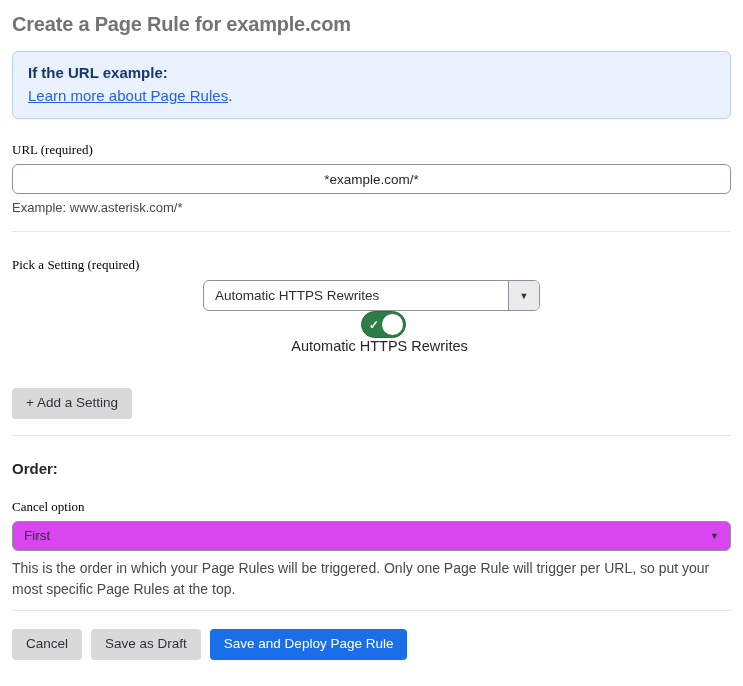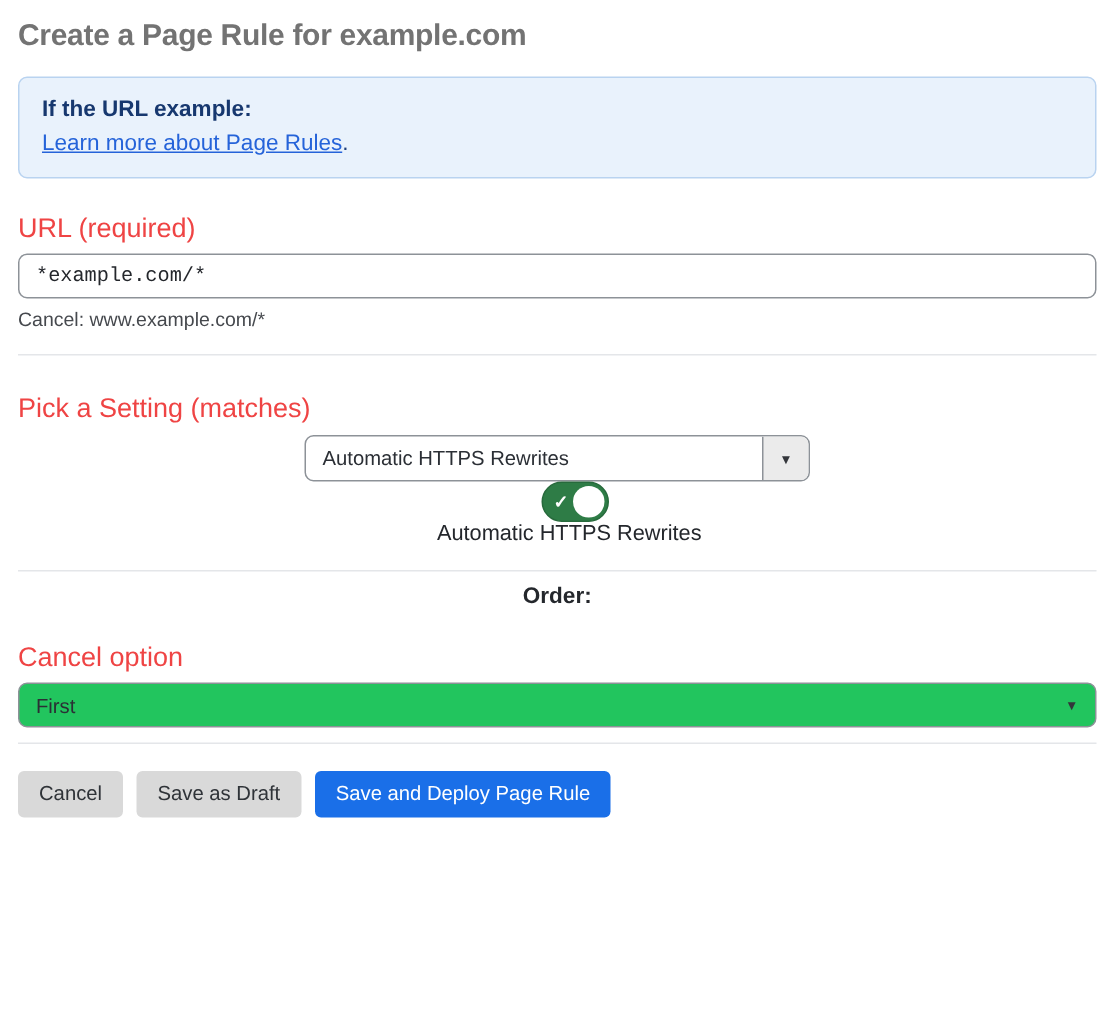--- a/index.html
+++ b/index.html
@@ -17,35 +17,36 @@
 
   .info-box{
     margin-top:15px;background:#e9f2fc;border:1px solid #b9d3f0;
     border-radius:6px;padding:9px 15px 11px 15px;
     color:#1e3f7d;font-size:15px;line-height:23px;box-sizing:border-box;
   }
   .info-heading{font-weight:700;color:#17386f;}
   .info-link{color:#2563d9;text-decoration:underline;cursor:pointer;text-align:center;}
   .info-link-suffix{color:#1e3f7d;}
 
-  .field-label{display:block;font-size:18px;color:#ef4444;}
+  .field-label{display:block;font-size:13px;color:#000000;font-family:Liberation Serif, serif;}
   .url-label{margin-top:23px;}
   .url-input{
     margin-top:6px;display:block;width:100%;height:30px;box-sizing:border-box;
     border:1px solid #8d9298;border-radius:6px;padding:12px 11px;
     font-size:13.5px;color:#24272c;background:#fff;outline:none;
-    font-family:Liberation Mono, monospace;
+    font-family:Liberation Sans, sans-serif;
+    text-align:center;
   }
   .url-helper{margin-top:6px;font-size:13px;color:#46494e;}
 
   .divider{border:none;border-top:1px solid #e4e6e9;margin:16px 0 0 0;}
   .divider-b{border:none;border-top:1px solid #e4e6e9;margin:10px 0 0 0;}
 
   .section-heading{font-size:15px;font-weight:700;margin:19px 0 0 0;color:#24272c;}
-  .order-heading{margin-top:8px;text-align:center;}
+  .order-heading{margin-top:24px;}
 
   .picker-label{margin-top:25px;}
   .picker-row{margin-top:7px;display:flex;align-items:center;flex-direction:column;}
   .picker{
     width:337px;height:31px;display:flex;box-sizing:border-box;
     border:1px solid #8d9298;border-radius:6px;background:#fff;overflow:hidden;
     cursor:pointer;
   }
   .picker-value{flex:1;display:flex;align-items:center;padding-left:11px;font-size:13.5px;color:#2b2f35;}
   .picker-arrow{
@@ -73,21 +74,21 @@
     border:none;border-radius:4px;padding:8px 14px;font-size:13.5px;
     font-family:"Liberation Sans", sans-serif;cursor:pointer;line-height:1.1;
   }
   .btn-gray{background:#d9d9d9;color:#2f3338;}
   .btn-blue{background:#1a6fe8;color:#ffffff;}
   .add-setting-btn{margin-top:34px;display:inline-block;}
 
   .select-label{margin-top:22px;}
   .order-select{
     margin-top:6px;height:30px;box-sizing:border-box;
-    border:1px solid #8d9298;border-radius:6px;background:#22c55e;
+    border:1px solid #8d9298;border-radius:6px;background:#d946ef;
     display:flex;align-items:center;justify-content:space-between;
     padding:0 11px;font-size:13.5px;color:#2b2f35;cursor:pointer;
   }
   .select-arrow{font-size:9px;color:#33363b;}
 
   .order-helper{margin-top:7px;font-size:14px;line-height:21px;color:#46494e;}
 
   .actions{margin-top:18px;display:flex;gap:9px;align-items:center;}
 </style>
 </head>
@@ -99,51 +100,53 @@
 
   <div class="info-box">
     <div class="info-heading">If the URL example:</div>
     <div>
       <a class="info-link">Learn more about Page Rules</a><span class="info-link-suffix">.</span>
     </div>
   </div>
 
   <label class="field-label url-label">URL (required)</label>
   <input class="url-input" type="text" value="*example.com/*" style="">
-  <div class="url-helper">Cancel: www.example.com/*</div>
+  <div class="url-helper">Example: www.asterisk.com/*</div>
 
   <hr class="divider">
 
 
-  <label class="field-label picker-label">Pick a Setting (matches)</label>
+  <label class="field-label picker-label">Pick a Setting (required)</label>
 
   <div class="picker-row">
     <div class="picker">
       <div class="picker-value">Automatic HTTPS Rewrites</div>
       <div class="picker-arrow">▼</div>
     </div>
     <div class="toggle">
       <span class="toggle-check">✓</span>
       <span class="toggle-knob"></span>
     </div>
     <div class="toggle-label">Automatic HTTPS Rewrites</div>
   </div>
 
+  <button class="btn btn-gray add-setting-btn">+ Add a Setting</button>
 
   <hr class="divider">
 
   <h2 class="section-heading order-heading">Order:</h2>
 
   <label class="field-label select-label">Cancel option</label>
 
   <div class="order-select">
     <span>First</span>
     <span class="select-arrow">▼</span>
   </div>
 
+  <div class="order-helper">This is the order in which your Page Rules will be triggered. Only one Page Rule will trigger per URL, so put your most specific Page Rules at the top.</div>
 
   <hr class="divider-b">
 
   <div class="actions">
     <button class="btn btn-gray">Cancel</button>
     <button class="btn btn-gray">Save as Draft</button>
     <button class="btn btn-blue">Save and Deploy Page Rule</button>
   </div>
 
 </div>

